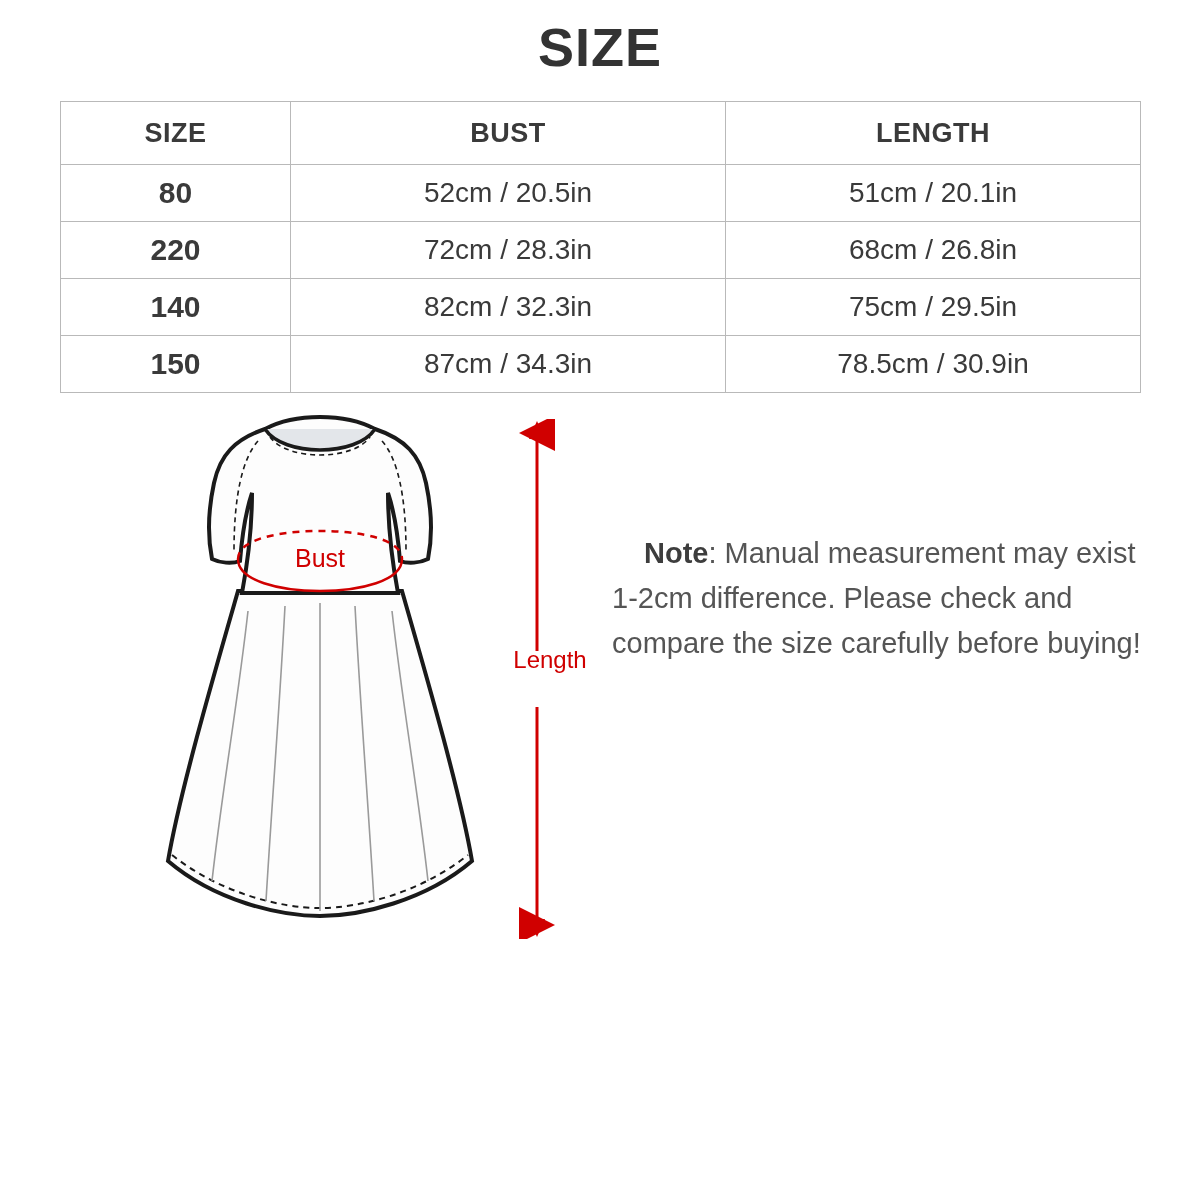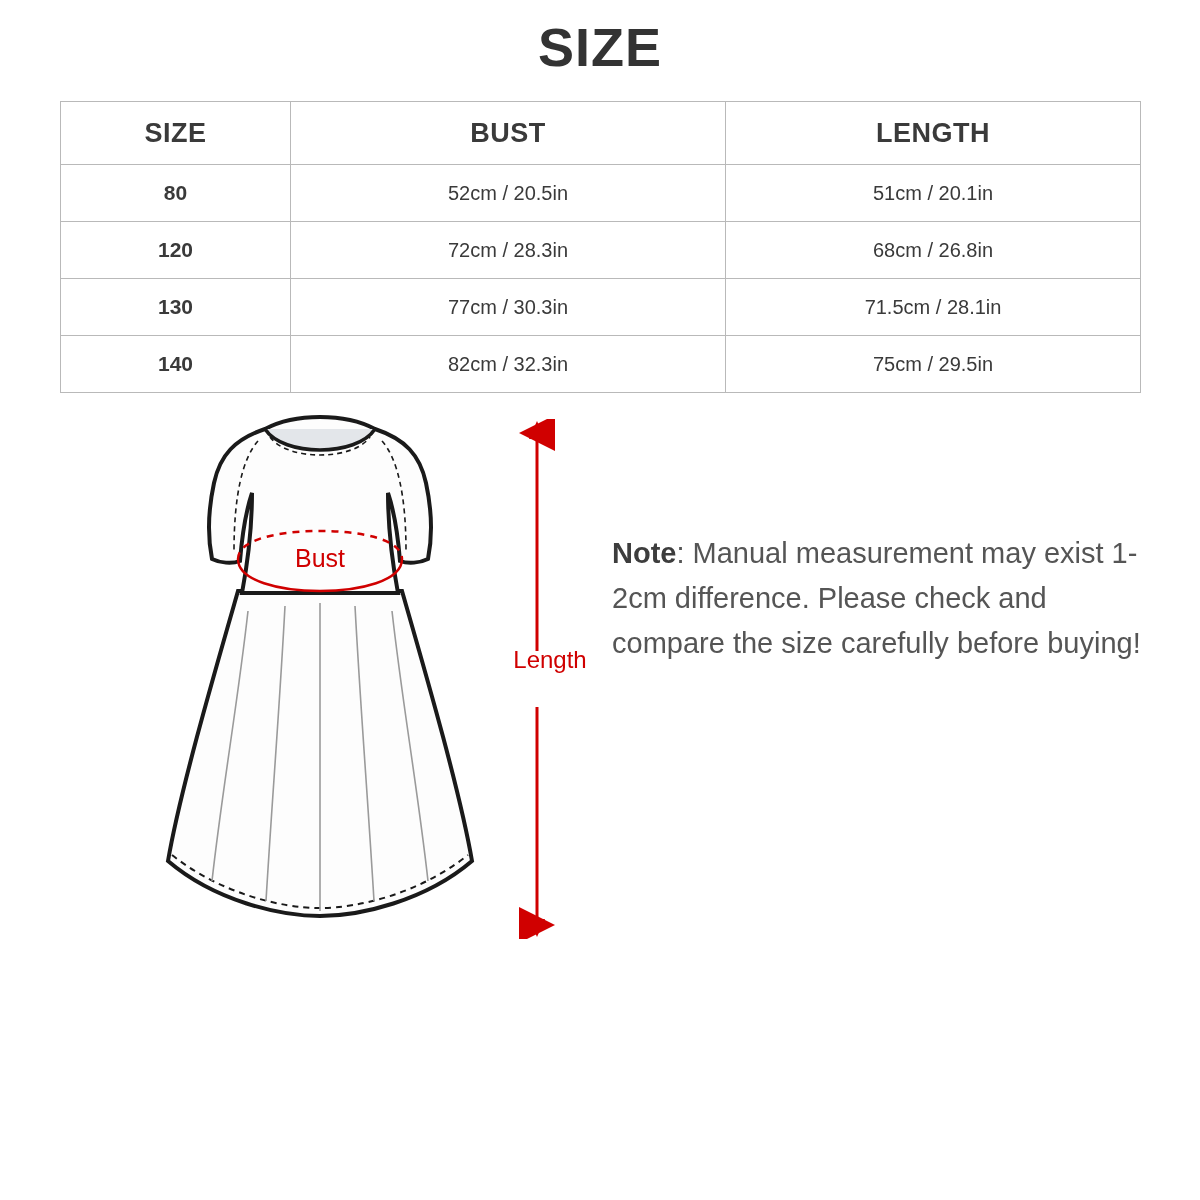--- a/index.html
+++ b/index.html
@@ -49,25 +49,25 @@
     color: #3a3a3a;
   }
   table.size-table th {
     font-size: 27px;
     font-weight: bold;
     height: 60px;
     letter-spacing: 0.5px;
   }
   table.size-table td {
     height: 54px;
-    font-size: 20px;
+    font-size: 28px;
   }
   table.size-table td.size-col {
     font-weight: bold;
-    font-size: 21px;
+    font-size: 30px;
   }
   col.c1 { width: 230px; }
   col.c2 { width: 435px; }
   col.c3 { width: 415px; }
 
   
   .lower {
     position: relative;
     margin-top: 18px;
     height: 545px;
@@ -104,20 +104,21 @@
     left: 612px;
     top: 120px;
     width: 540px;
     font-size: 29px;
     line-height: 1.55;
     color: #555555;
   }
   .note b {
     color: #3d3d3d;
     font-weight: bold;
+    margin-left: 32px;
   }
 </style>
 </head>
 <body>
 
 <div class="page">
 
   <div class="title">SIZE</div>
 
   <div class="table-wrap">
@@ -134,33 +135,33 @@
           <th>LENGTH</th>
         </tr>
       </thead>
       <tbody>
         <tr>
           <td class="size-col">80</td>
           <td>52cm / 20.5in</td>
           <td>51cm / 20.1in</td>
         </tr>
         <tr>
-          <td class="size-col">120</td>
+          <td class="size-col">220</td>
           <td>72cm / 28.3in</td>
           <td>68cm / 26.8in</td>
-        </tr>
-        <tr>
-          <td class="size-col">130</td>
-          <td>77cm / 30.3in</td>
-          <td>71.5cm / 28.1in</td>
         </tr>
         <tr>
           <td class="size-col">140</td>
           <td>82cm / 32.3in</td>
           <td>75cm / 29.5in</td>
+        </tr>
+        <tr>
+          <td class="size-col">150</td>
+          <td>87cm / 34.3in</td>
+          <td>78.5cm / 30.9in</td>
         </tr>
       </tbody>
     </table>
   </div>
 
   <div class="lower">
 
     <div class="dress-area">
       <svg width="400" height="520" viewBox="0 0 400 520" xmlns="http://www.w3.org/2000/svg">
 

